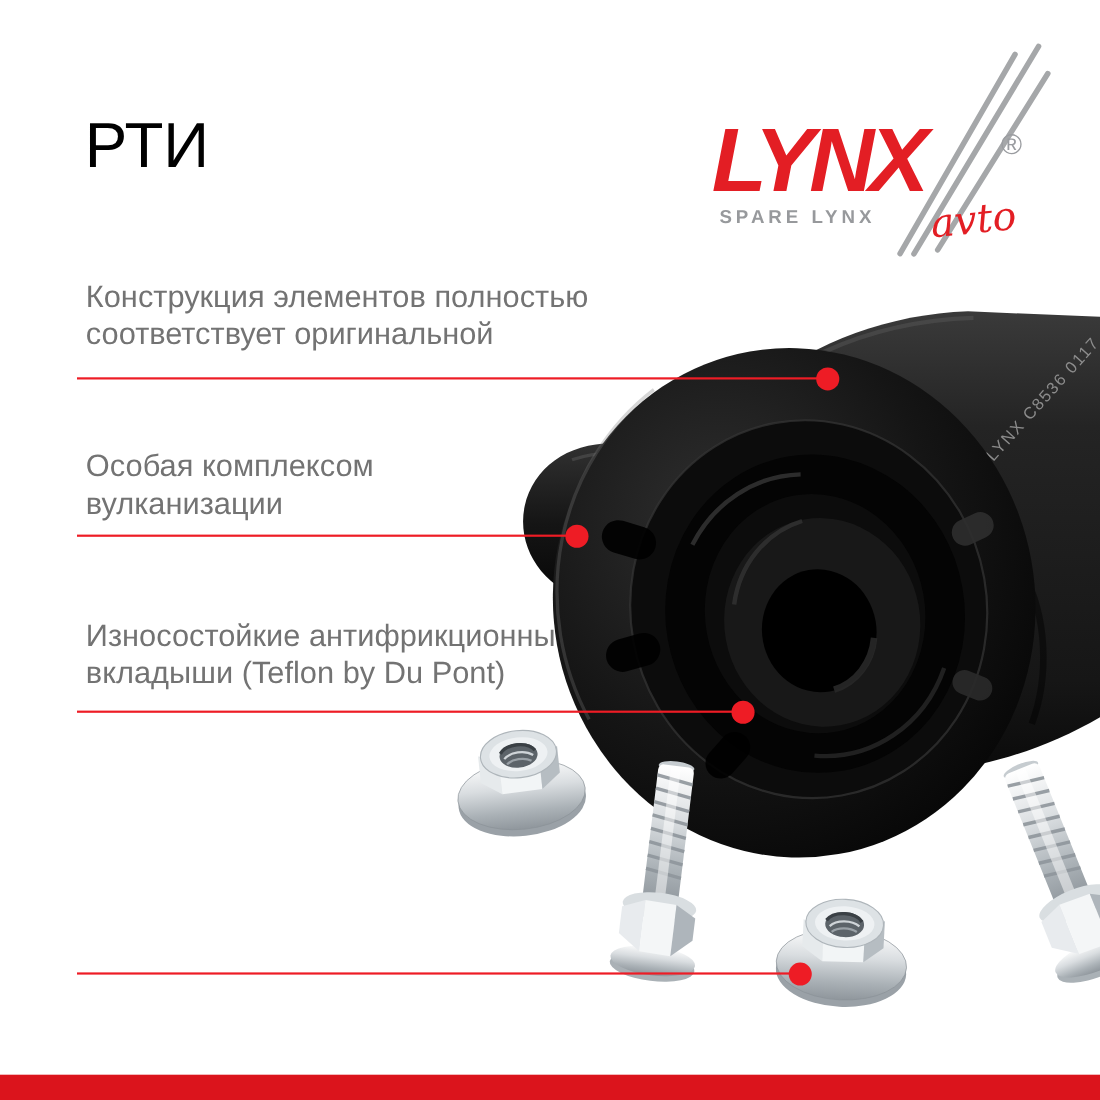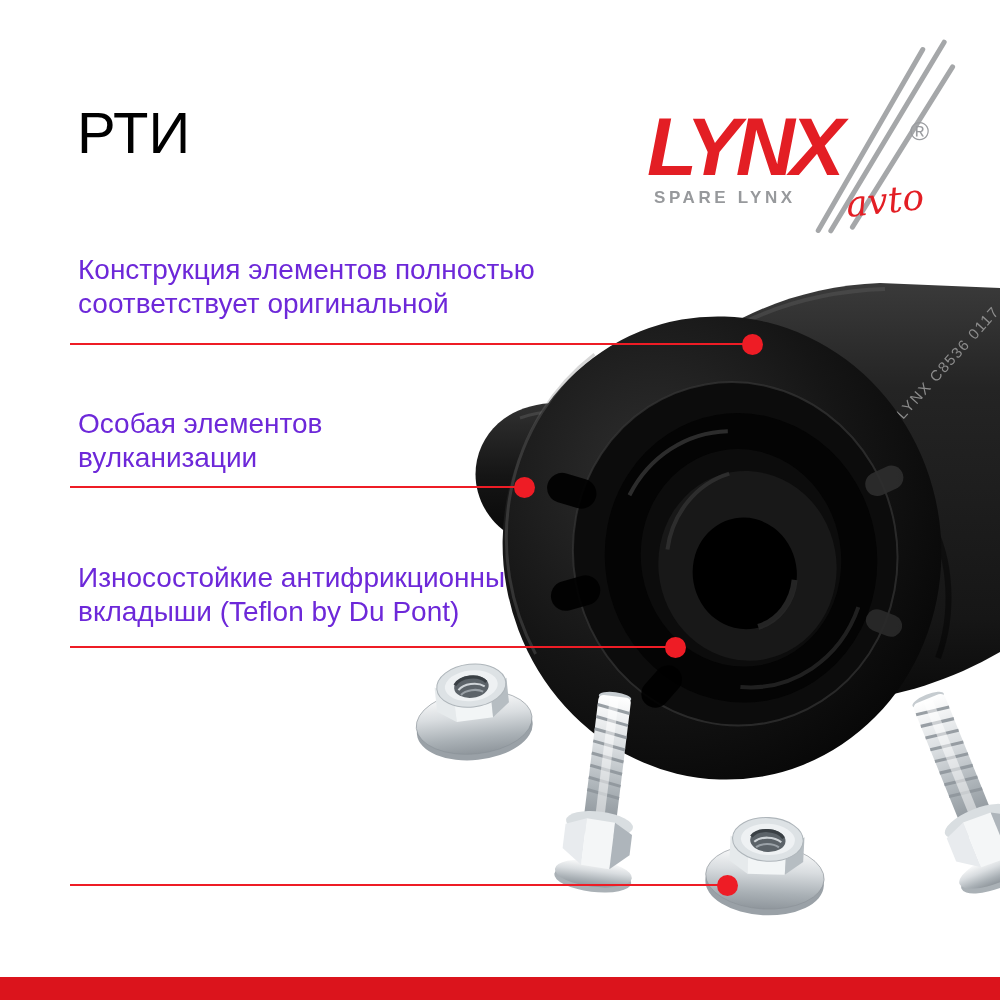--- a/index.html
+++ b/index.html
@@ -8,21 +8,21 @@
     overflow:hidden;font-family:"Liberation Sans",sans-serif;margin:0 auto;
   }
   
   .page-title{
     position:absolute;left:77px;top:103px;font-size:58px;line-height:1.05;
     color:#000000;letter-spacing:0;font-weight:400;
   }
   
   .feature-text{
     position:absolute;left:78px;width:490px;font-size:28px;line-height:34px;
-    color:#6d28d9;white-space:pre-line;font-weight:400;
+    color:#737373;white-space:pre-line;font-weight:400;
   }
   .f1{top:253px}.f2{top:407px}.f3{top:561px}.f4{top:729px}
   .leader-line{position:absolute;left:70px;height:2px;background:#ee1c25;z-index:4;}
   .l1{top:343px;width:683px}
   .l2{top:486px;width:455px}
   .l3{top:646px;width:606px}
   .l4{top:884px;width:658px}
   .leader-dot{
     position:absolute;right:-10px;top:-9.5px;width:21px;height:21px;border-radius:50%;
     background:#ee1c25;
@@ -169,21 +169,21 @@
     <div class="whisker w1"></div>
     <div class="whisker w2"></div>
     <div class="whisker w3"></div>
     <div class="logo-reg">®</div>
     <div class="logo-tagline">SPARE LYNX</div>
     <div class="logo-script">avto</div>
   </div>
 
   <div class="feature-text f1">Конструкция элементов полностью
 соответствует оригинальной</div>
-  <div class="feature-text f2">Особая элементов
+  <div class="feature-text f2">Особая комплексом
 вулканизации</div>
   <div class="feature-text f3">Износостойкие антифрикционные
 вкладыши (Teflon by Du Pont)</div>
 
   <div class="leader-line l1">
     <span class="leader-dot"></span>
   </div>
   <div class="leader-line l2">
     <span class="leader-dot"></span>
   </div>

